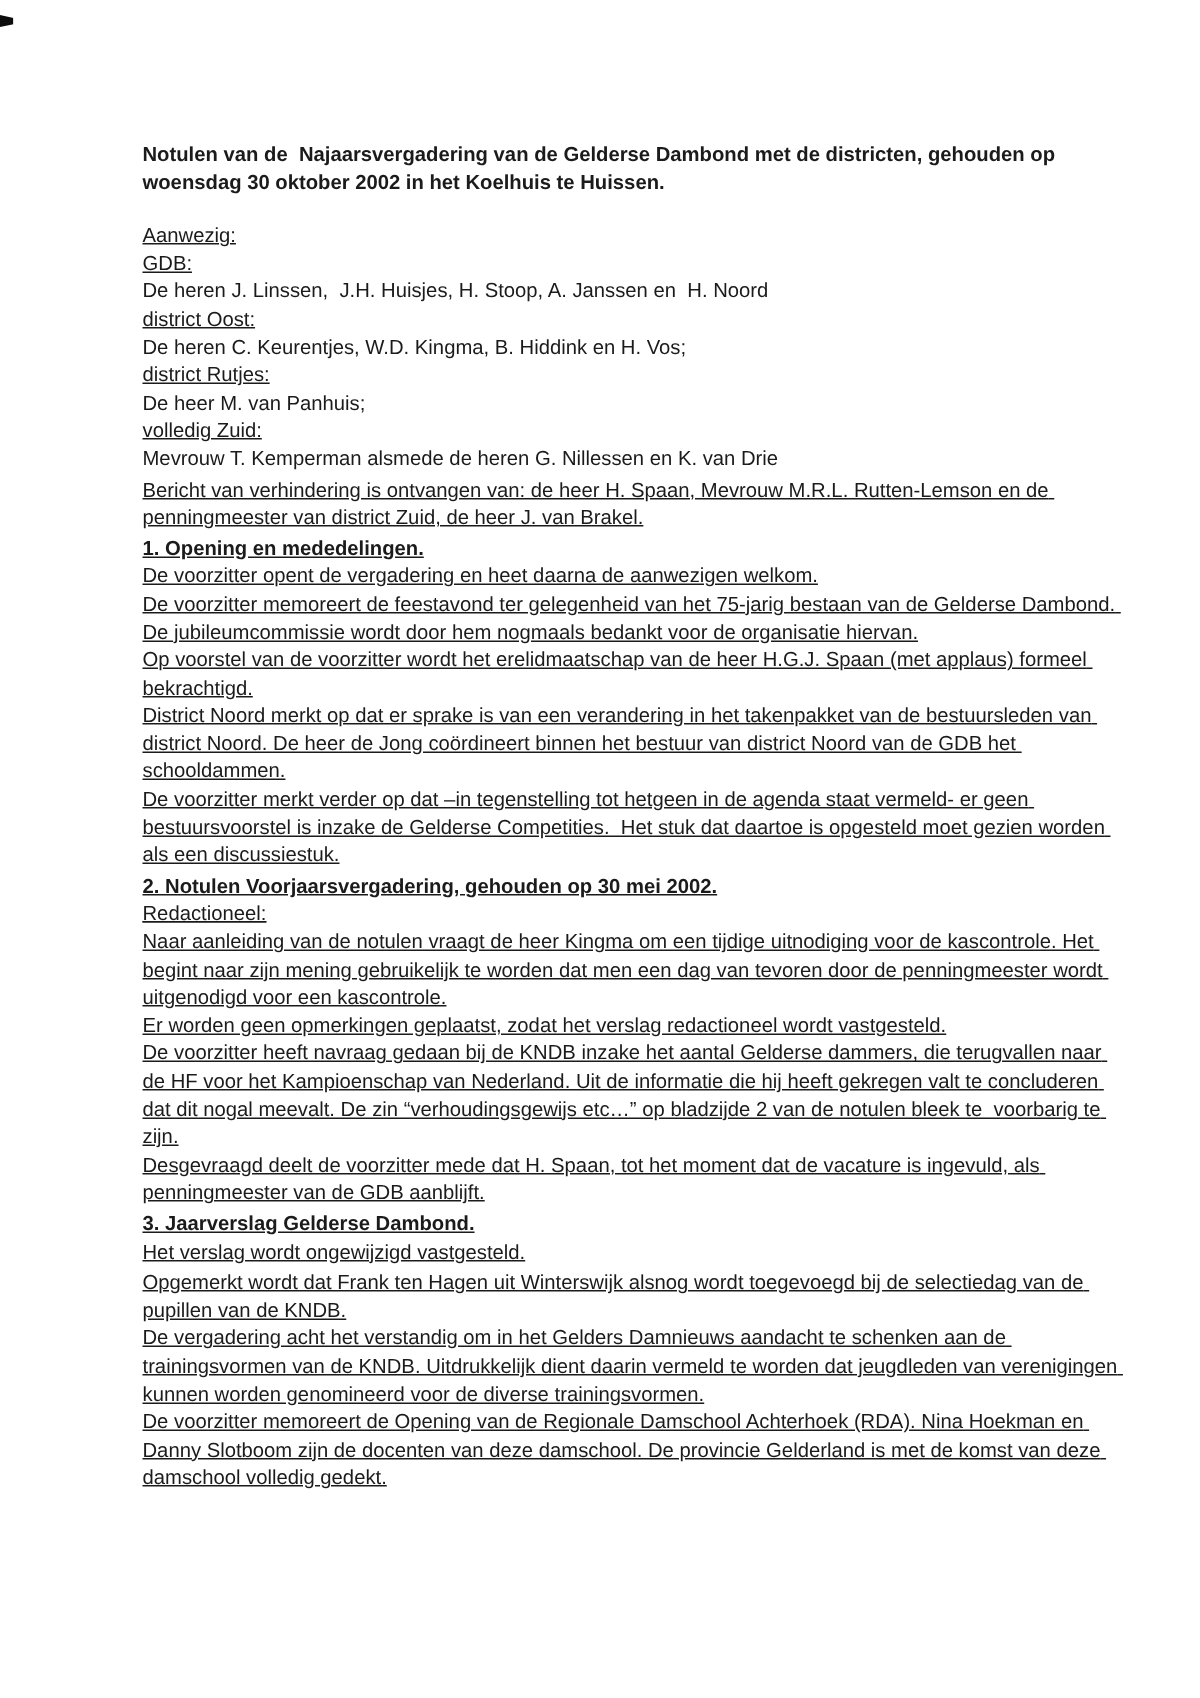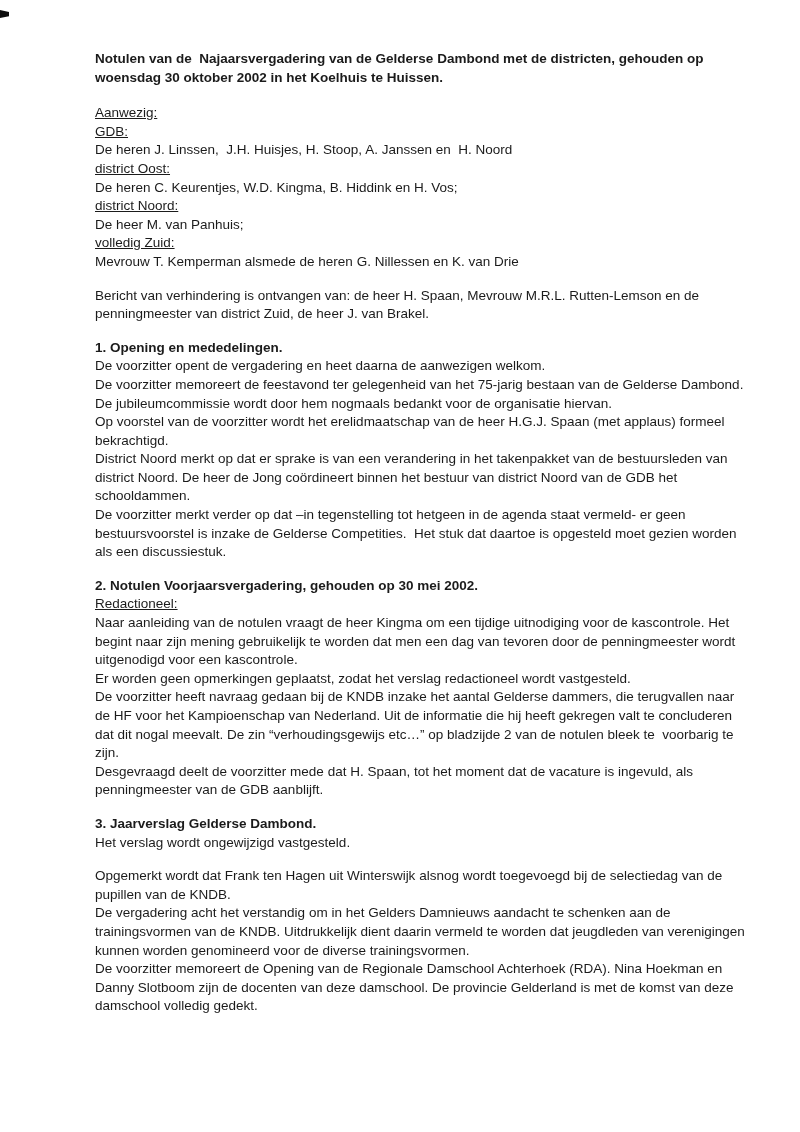--- a/index.html
+++ b/index.html
@@ -28,39 +28,39 @@
   }
   p {
     margin: 0;
     font-size: 13.5px;
     line-height: 18.6px;
     white-space: pre-wrap;
     max-width: 652px;
   }
   .bold { font-weight: bold; }
   .u { text-decoration: underline; }
-  .block { margin-top: 15px; }
-  .title { margin-bottom: 17px; }
+  .block { margin-top: 2px; text-decoration: underline; }
+  .title { margin-bottom: 17px; margin-top: 44px; }
 </style>
 </head>
 <body>
 
 <div class="corner-mark"></div>
 
 <div class="content">
 
   <p class="bold title">Notulen van de  Najaarsvergadering van de Gelderse Dambond met de districten, gehouden op woensdag 30 oktober 2002 in het Koelhuis te Huissen.</p>
 
   <div>
     <p class="u">Aanwezig:</p>
     <p class="u">GDB:</p>
     <p>De heren J. Linssen,  J.H. Huisjes, H. Stoop, A. Janssen en  H. Noord</p>
     <p class="u">district Oost:</p>
     <p>De heren C. Keurentjes, W.D. Kingma, B. Hiddink en H. Vos;</p>
-    <p class="u">district Noord:</p>
+    <p class="u">district Rutjes:</p>
     <p>De heer M. van Panhuis;</p>
     <p class="u">volledig Zuid:</p>
     <p>Mevrouw T. Kemperman alsmede de heren G. Nillessen en K. van Drie</p>
   </div>
 
   <p class="block">Bericht van verhindering is ontvangen van: de heer H. Spaan, Mevrouw M.R.L. Rutten-Lemson en de penningmeester van district Zuid, de heer J. van Brakel.</p>
 
   <div class="block">
     <p class="bold">1. Opening en mededelingen.</p>
     <p>De voorzitter opent de vergadering en heet daarna de aanwezigen welkom.</p>

